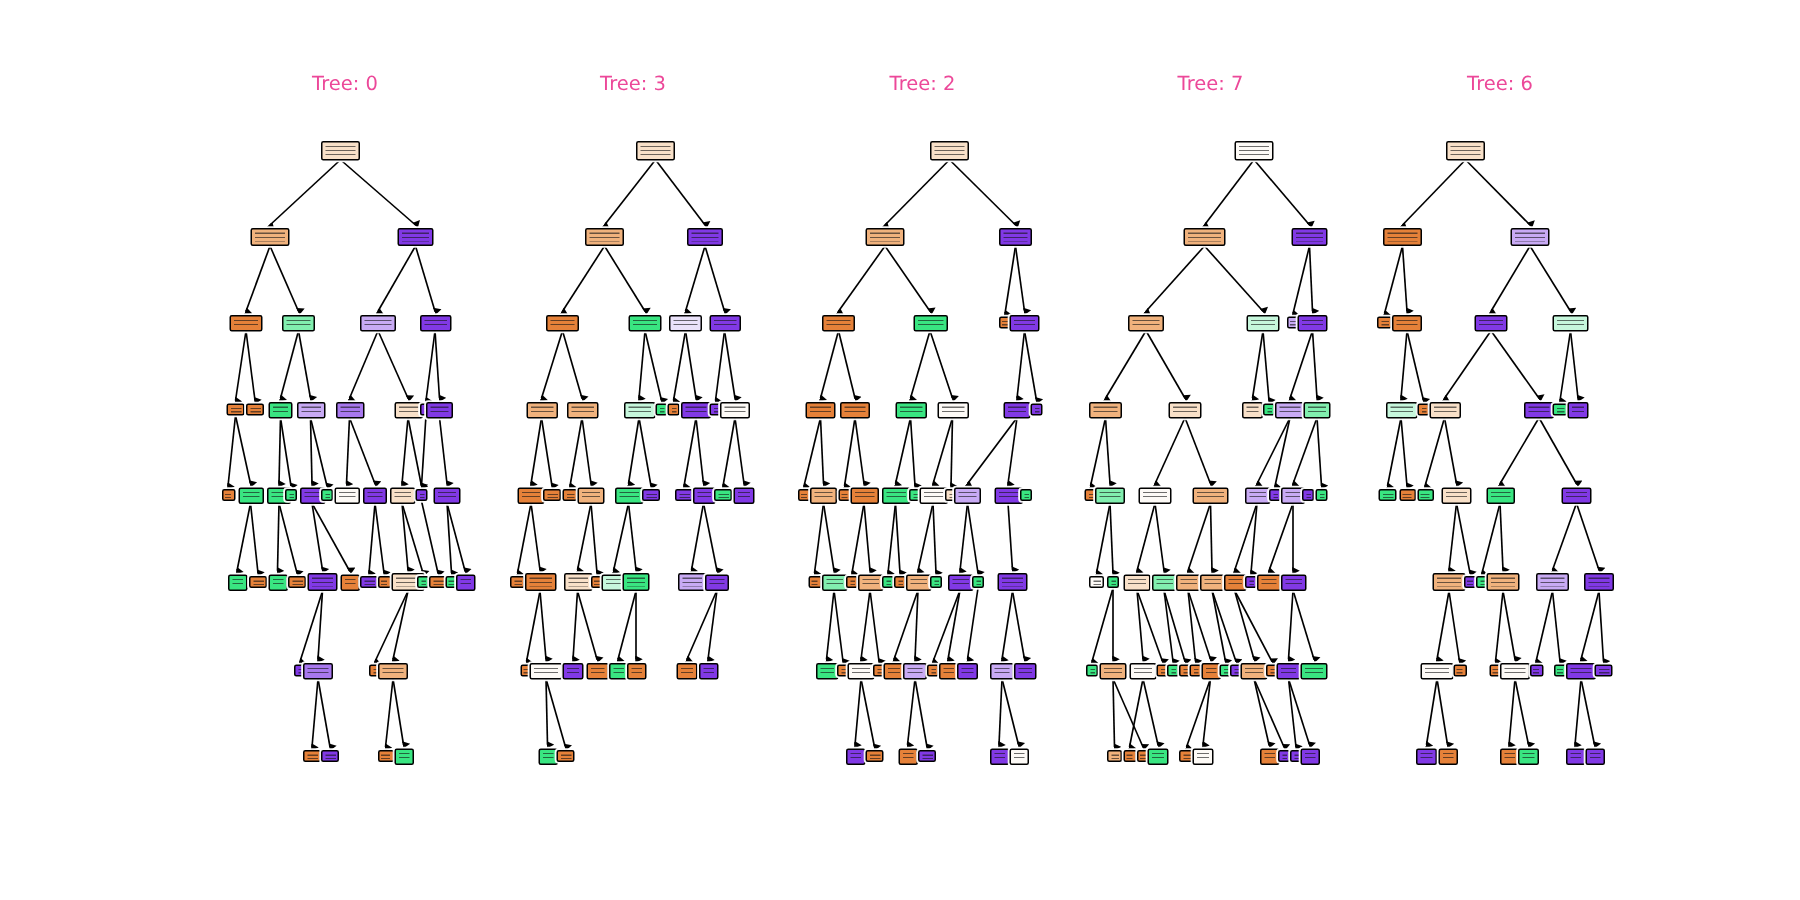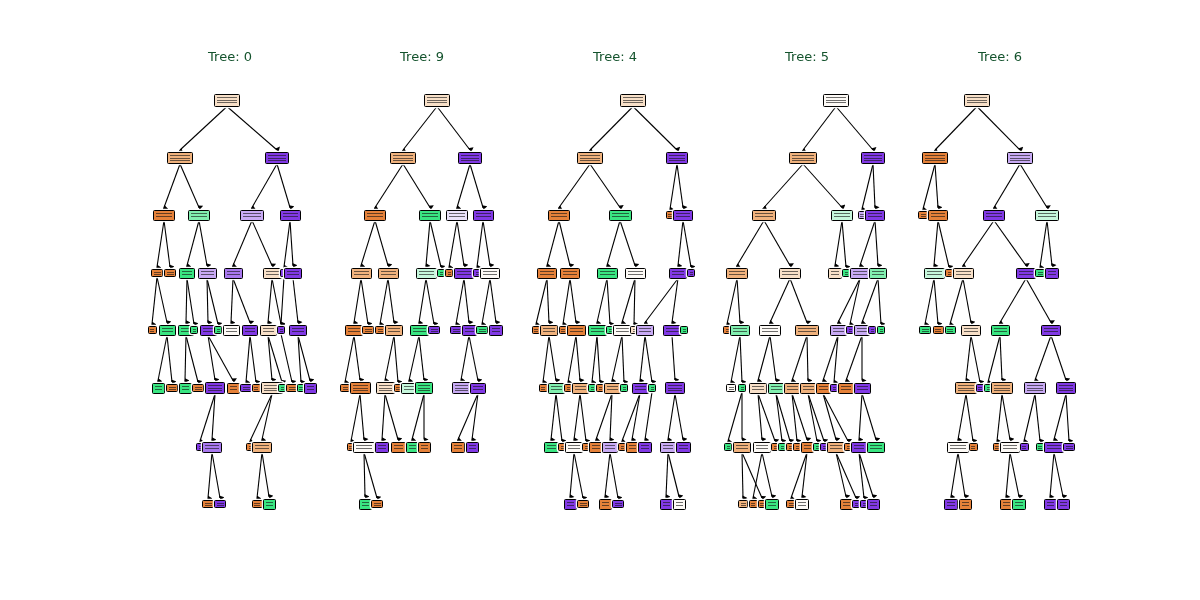--- a/index.html
+++ b/index.html
@@ -1,18 +1,18 @@
 <!DOCTYPE html>
 <html><head>
 <meta charset="utf-8">
 <style>
   html,body{margin:0;padding:0;background:#ffffff;}
   .fig{position:relative;width:1200px;height:600px;background:#ffffff;overflow:hidden;
        font-family:"DejaVu Sans", sans-serif;}
-  .tree-title{position:absolute;width:140px;text-align:center;font-size:13px;color:#14532d;
+  .tree-title{position:absolute;width:140px;text-align:center;font-size:13px;color:#ec4899;
        top:49px;transform:translateX(-70px);}
   #edge-layer{position:absolute;left:0;top:0;width:1200px;height:600px;}
   .node{position:absolute;border:0.9px solid #000;border-radius:1.5px;
         box-shadow:0 0 0 1.2px rgba(255,255,255,0.95);box-sizing:border-box;}
   .node.bold{border-width:1.8px;}
   .scribble{position:absolute;left:2px;right:2px;top:2px;bottom:2px;
         background-image:repeating-linear-gradient(to bottom,
             rgba(20,20,20,0.72) 0 0.9px, transparent 0.9px 2.7px);
         opacity:.85;}
   .scribble.small{left:1.5px;right:1.5px;top:1.5px;bottom:1.5px;
@@ -972,17 +972,17 @@
       </div>
       <div class="node" style="left: 1043.5px; top: 498.5px; width: 13px; height: 11px; background: rgb(129, 57, 229);">
         <div class="scribble"></div>
       </div>
       <div class="node" style="left: 1056.5px; top: 498.5px; width: 13px; height: 11px; background: rgb(129, 57, 229);">
         <div class="scribble"></div>
       </div>
     </div>
 
   <div class="tree-title" style="left:230px">Tree: 0</div>
-  <div class="tree-title" style="left:422px">Tree: 9</div>
-  <div class="tree-title" style="left:615px">Tree: 4</div>
-  <div class="tree-title" style="left:807px">Tree: 5</div>
+  <div class="tree-title" style="left:422px">Tree: 3</div>
+  <div class="tree-title" style="left:615px">Tree: 2</div>
+  <div class="tree-title" style="left:807px">Tree: 7</div>
   <div class="tree-title" style="left:1000px">Tree: 6</div>
 </div>
 
 </body></html>

